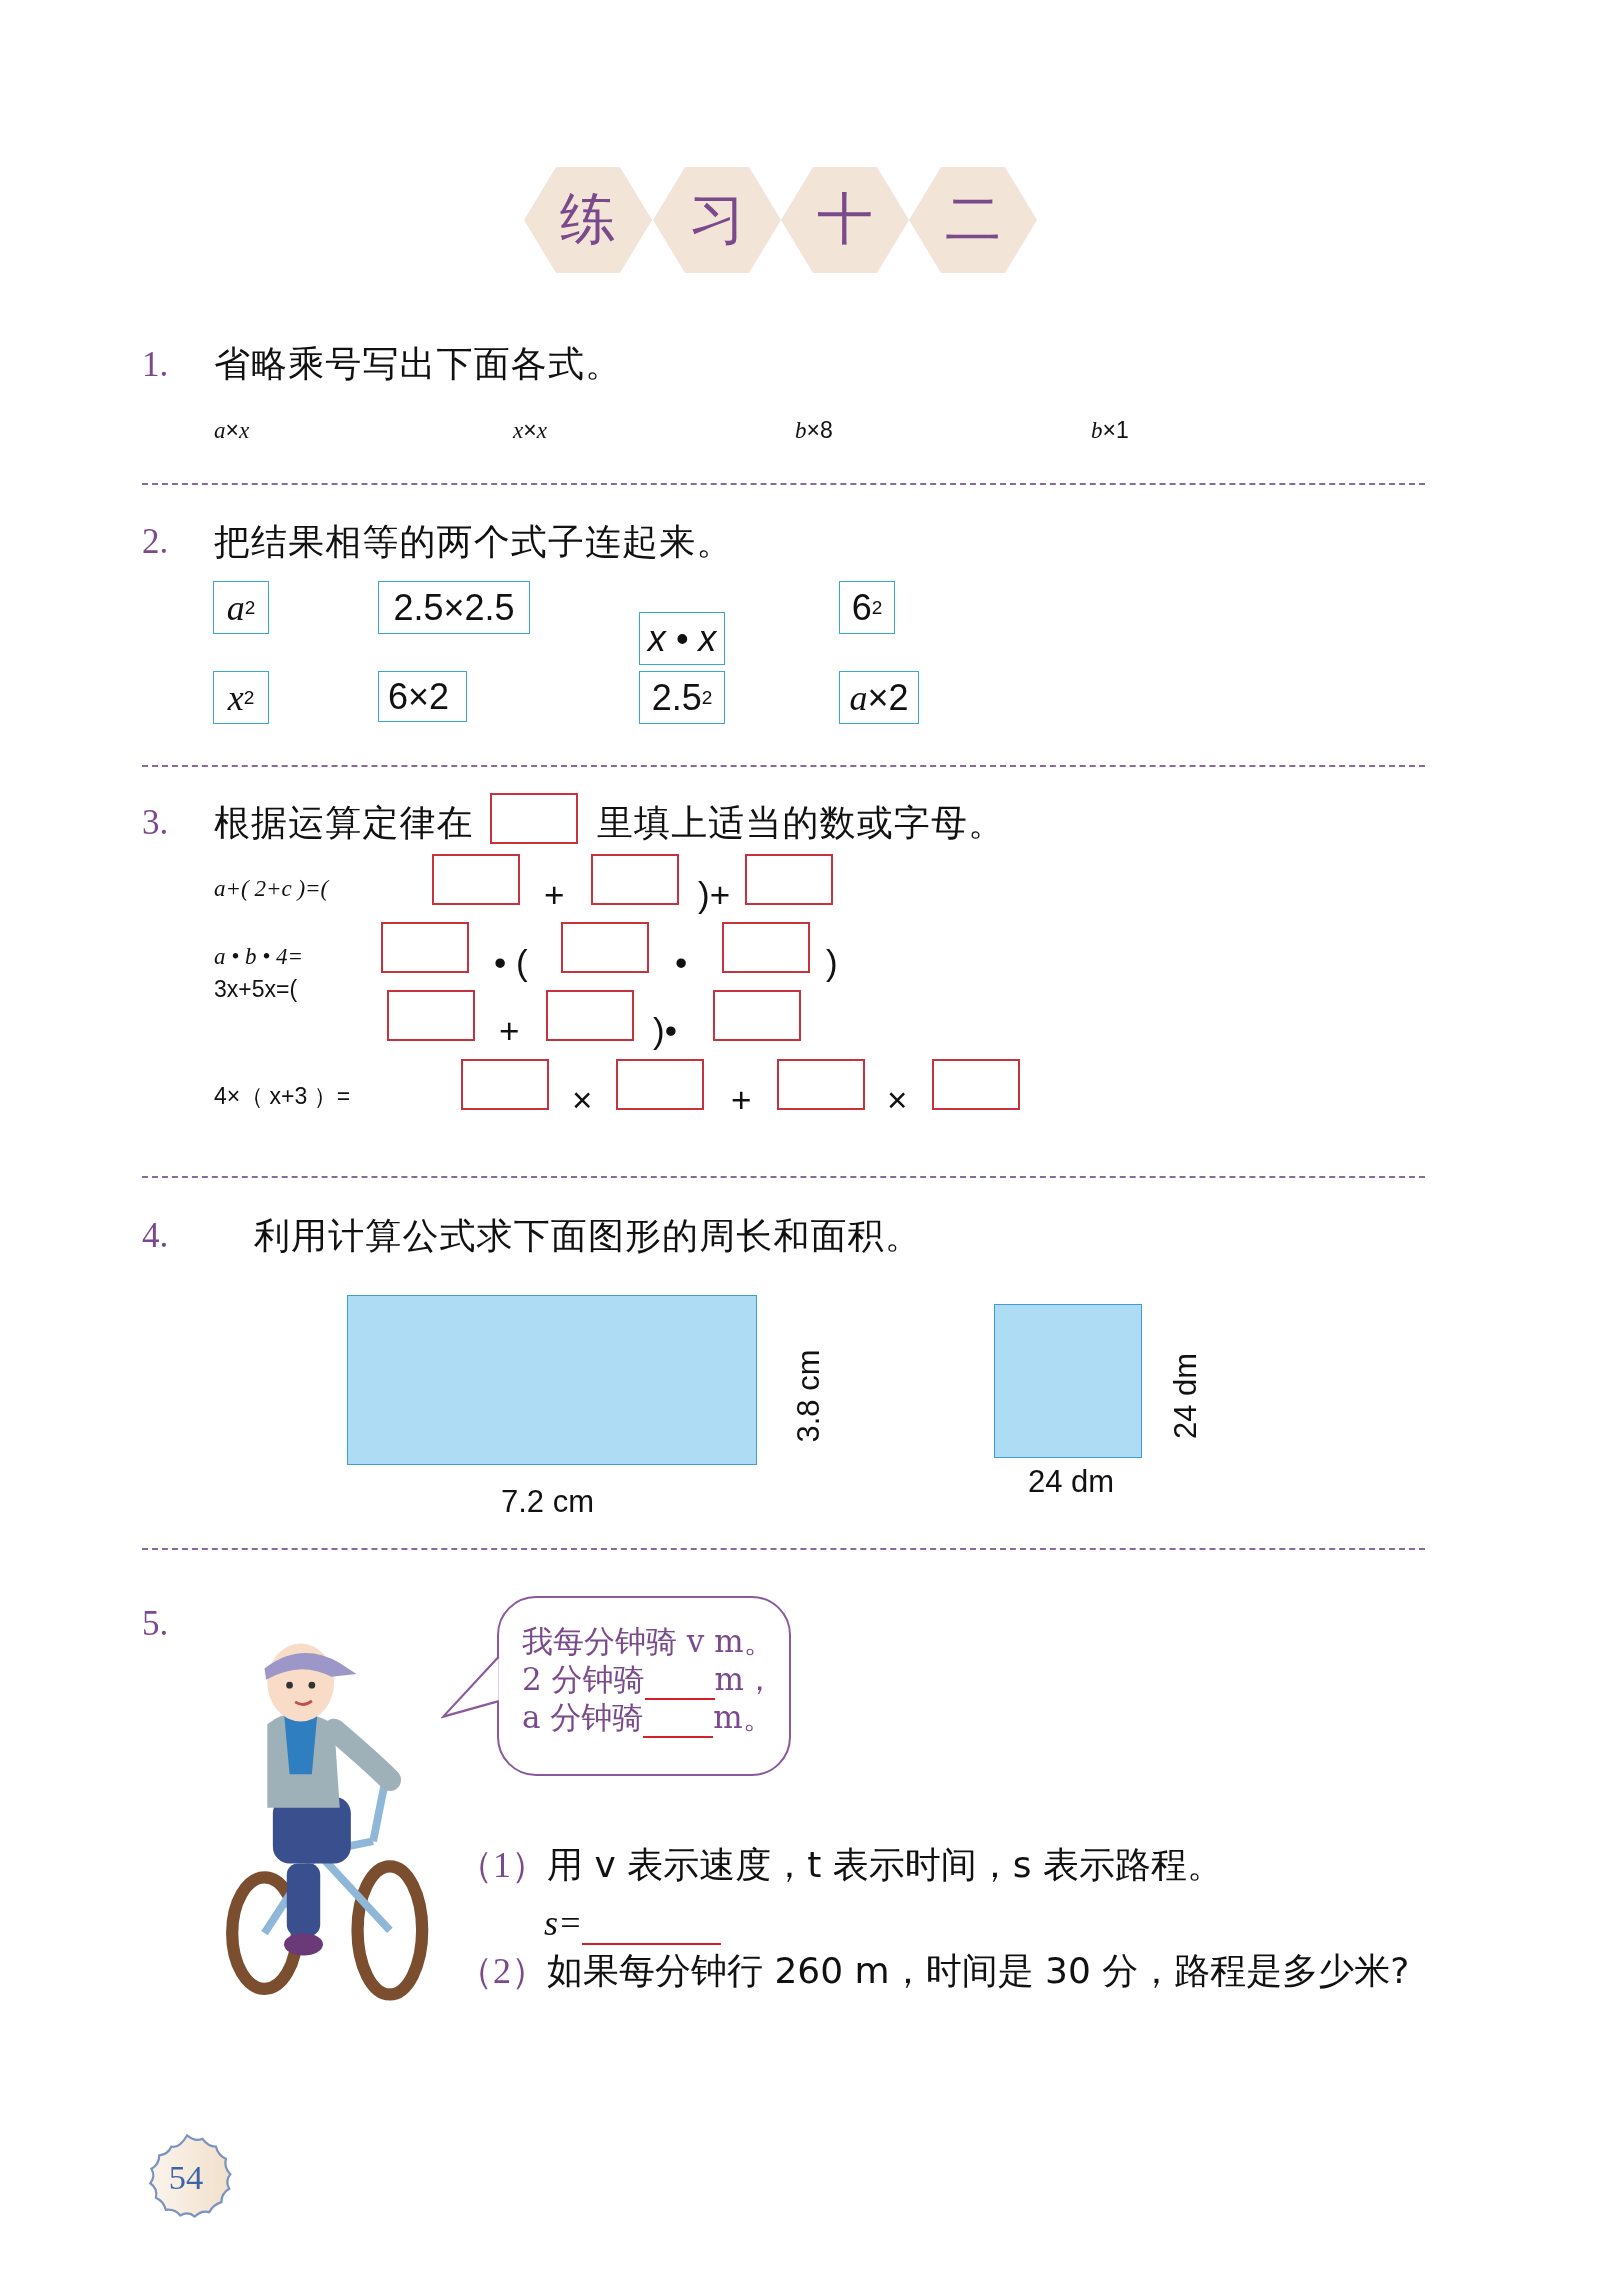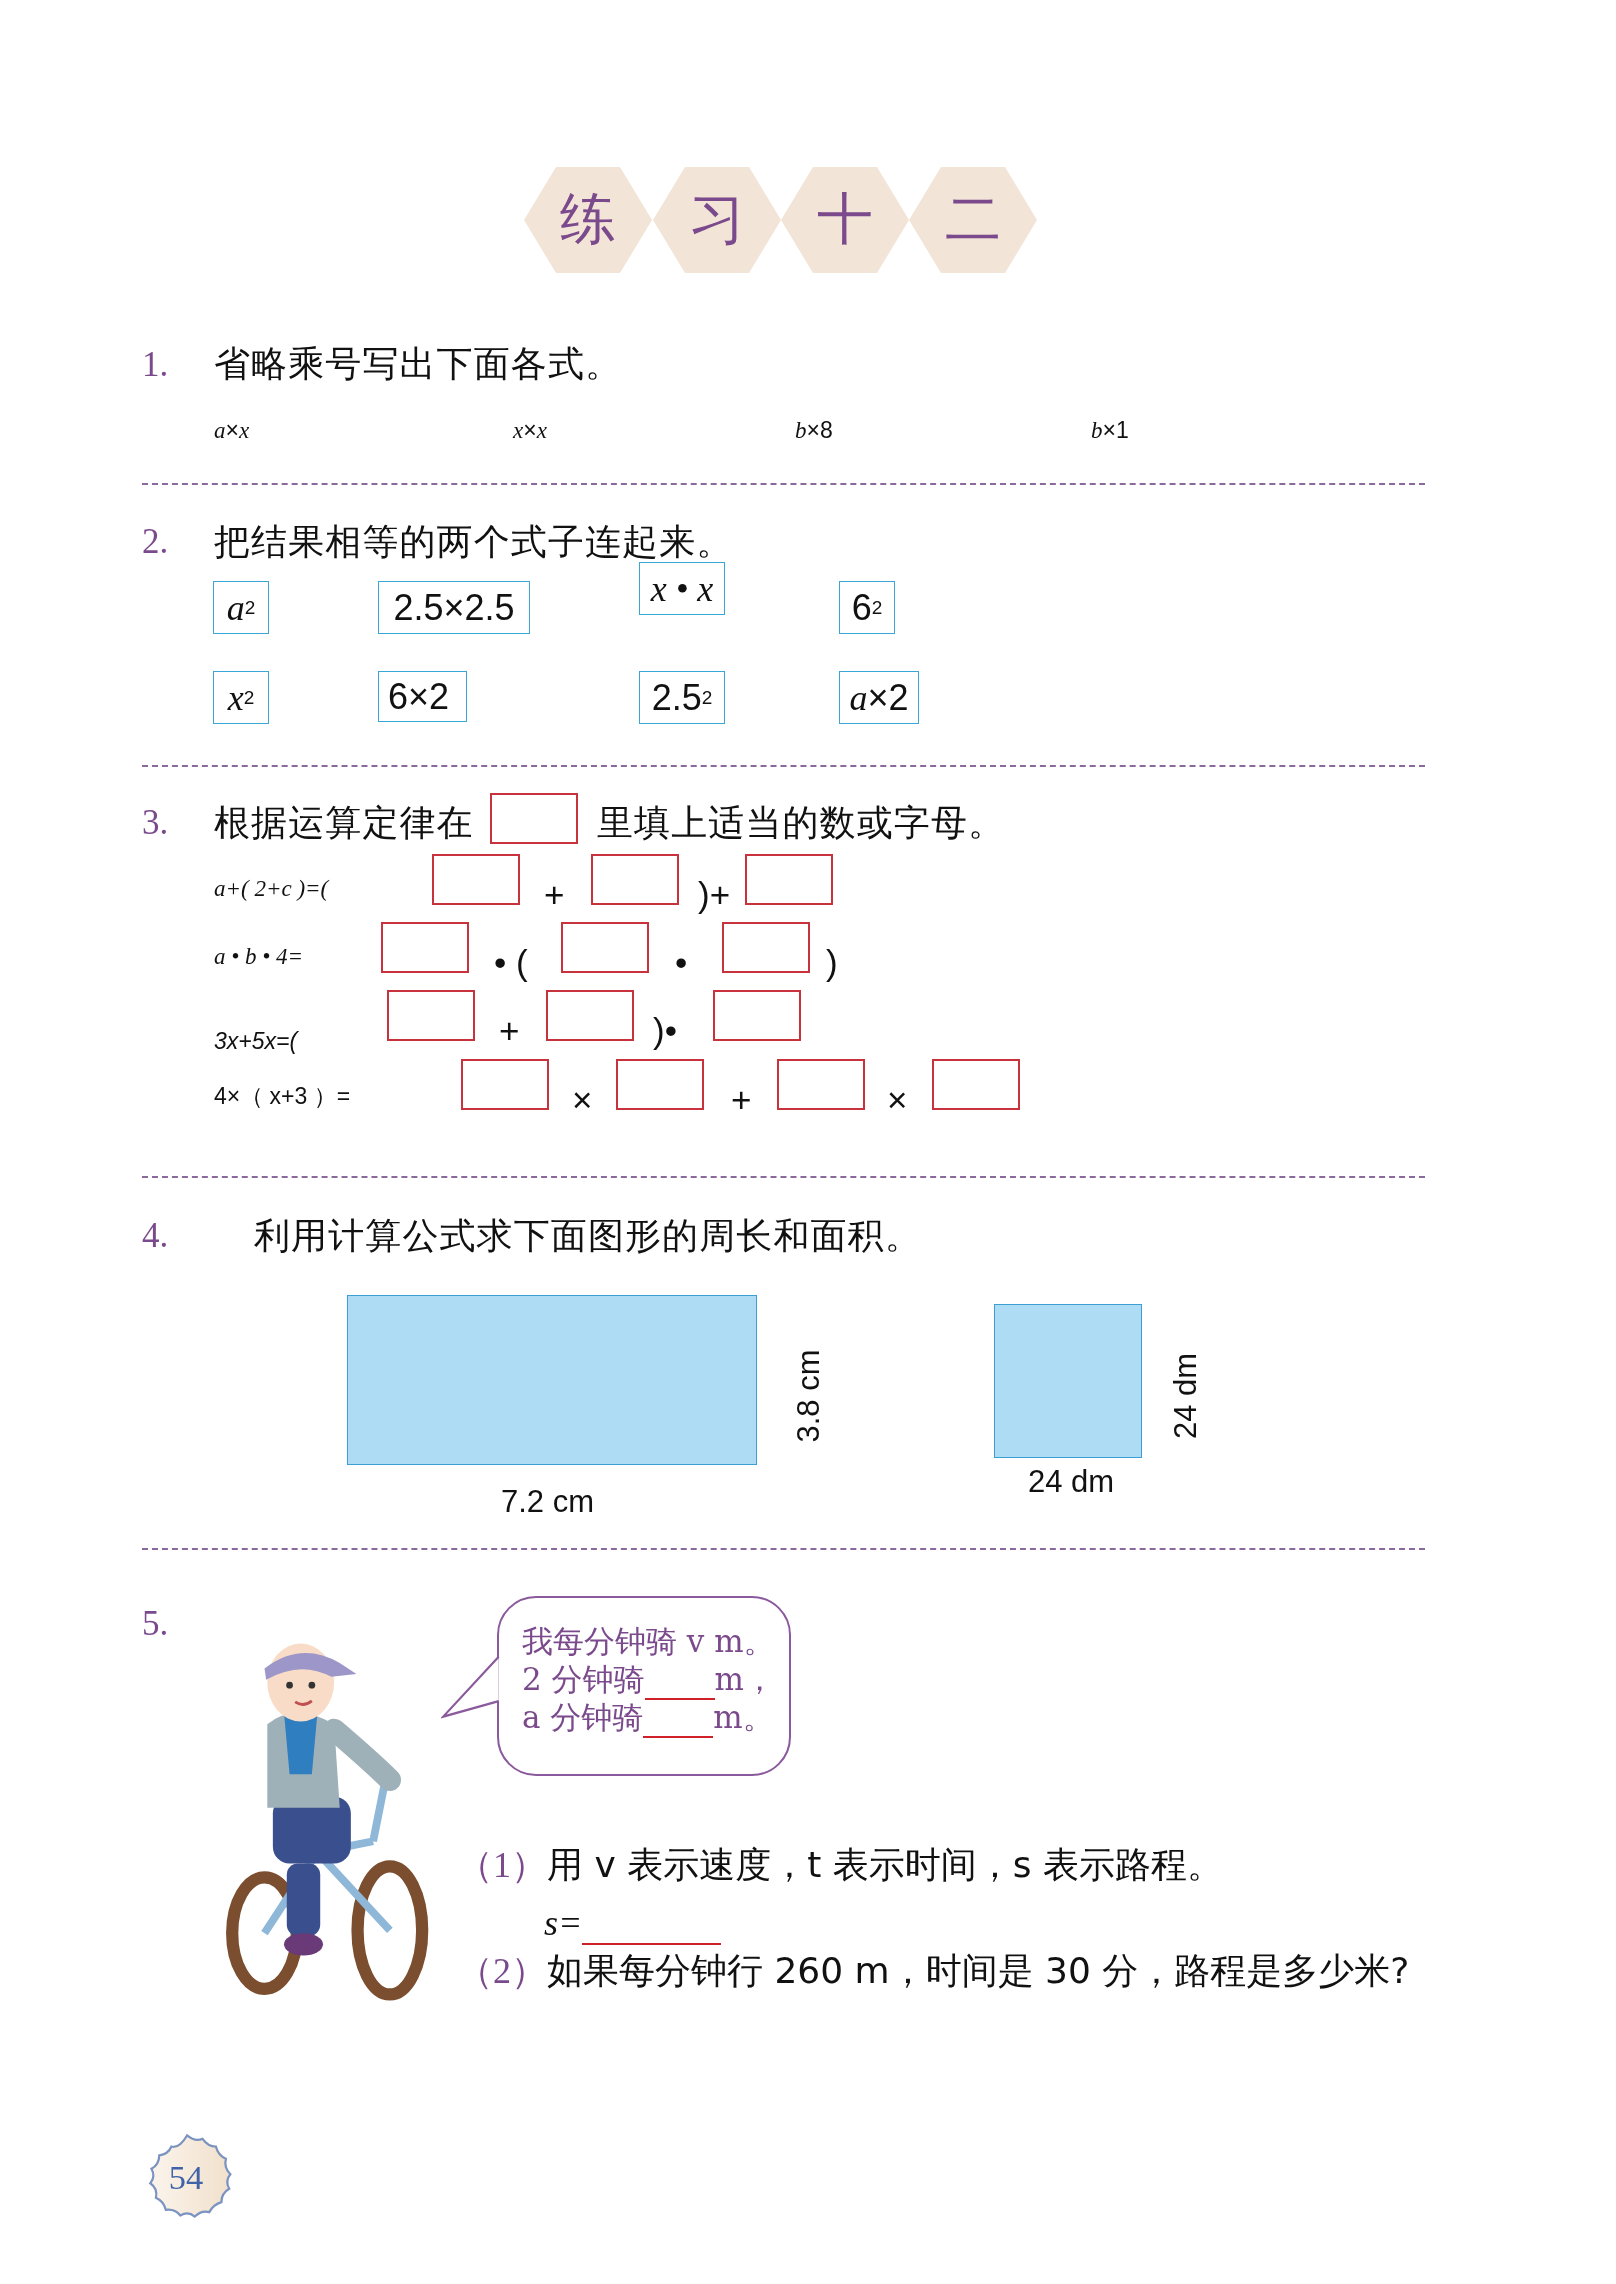--- a/index.html
+++ b/index.html
@@ -62,21 +62,21 @@
   <div class="qnum" style="left:142px;top:522px;">2.</div>
   <div class="qtext" style="left:214px;top:518px;">把结果相等的两个式子连起来。</div>
 
   <div class="bluebox" style="left:213px;top:581px;width:54px;height:51px;">
       <span class="it">a</span>
       <span class="sup">2</span>
     </div>
   <div class="bluebox" style="left:378px;top:581px;width:150px;height:51px;">
       <span>2.5×2.5</span>
     </div>
-  <div class="bluebox it" style="left:639px;top:562px;width:84px;height:51px;font-family:Liberation Serif, serif;">
+  <div class="bluebox it" style="left:639px;top:612px;width:84px;height:51px;">
       <span>x • x</span>
     </div>
   <div class="bluebox" style="left:839px;top:581px;width:54px;height:51px;">
       <span>6</span>
       <span class="sup">2</span>
     </div>
 
   <div class="bluebox" style="left:213px;top:671px;width:54px;height:51px;">
       <span class="it">x</span>
       <span class="sup">2</span>
@@ -109,21 +109,21 @@
   <div class="redbox" style="left:745px;top:854px;width:84px;height:47px;"></div>
 
   <div class="expr it" style="left:214px;top:944px;">a • b • 4=</div>
   <div class="redbox" style="left:381px;top:922px;width:84px;height:47px;"></div>
   <div class="op" style="left:494px;top:943px;">• (</div>
   <div class="redbox" style="left:561px;top:922px;width:84px;height:47px;"></div>
   <div class="op" style="left:675px;top:943px;">•</div>
   <div class="redbox" style="left:722px;top:922px;width:84px;height:47px;"></div>
   <div class="op" style="left:826px;top:943px;">)</div>
 
-  <div class="expr" style="left:214px;top:1028px;font-style:italic;">3x+5x=(</div>
+  <div class="expr" style="left:214px;top:976px;">3x+5x=(</div>
   <div class="redbox" style="left:387px;top:990px;width:84px;height:47px;"></div>
   <div class="op" style="left:499px;top:1011px;">+</div>
   <div class="redbox" style="left:546px;top:990px;width:84px;height:47px;"></div>
   <div class="op" style="left:653px;top:1011px;">)•</div>
   <div class="redbox" style="left:713px;top:990px;width:84px;height:47px;"></div>
 
   <div class="expr" style="left:214px;top:1081px;">4×（ x+3 ）=</div>
   <div class="redbox" style="left:461px;top:1059px;width:84px;height:47px;"></div>
   <div class="op" style="left:572px;top:1080px;">×</div>
   <div class="redbox" style="left:616px;top:1059px;width:84px;height:47px;"></div>

